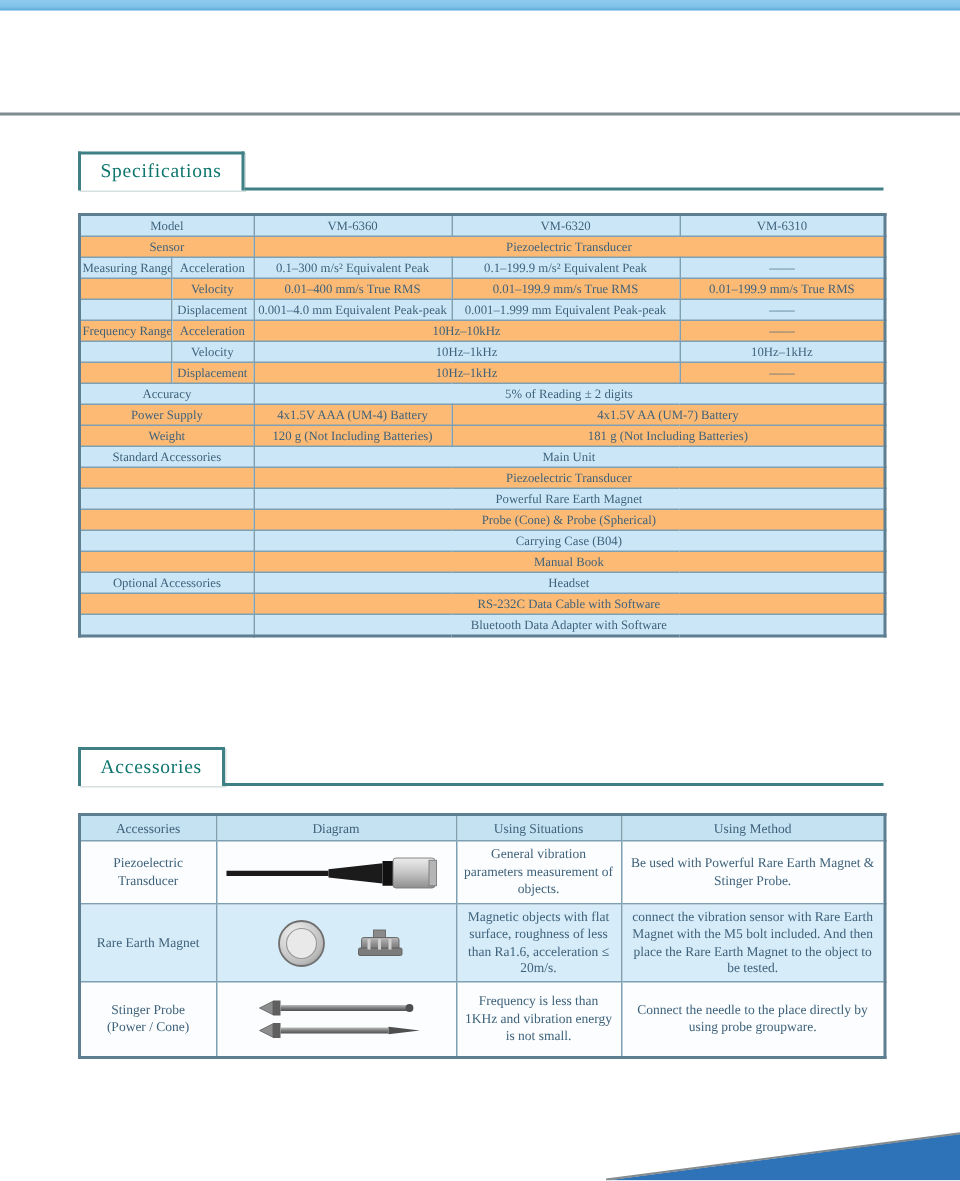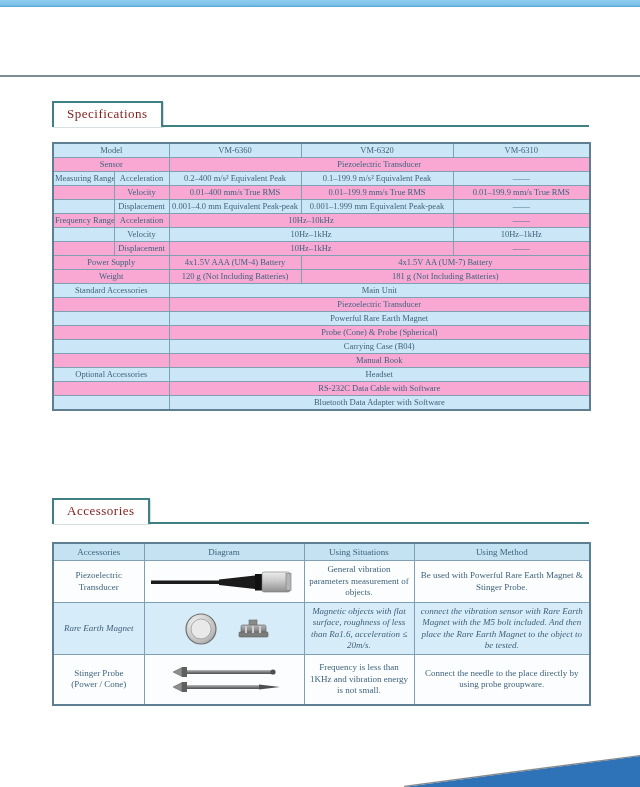--- a/index.html
+++ b/index.html
@@ -17,36 +17,36 @@
     background:#7e8c91;
   }
   
   .tab-row{
     position:absolute;left:52px;width:537px;
     display:flex;align-items:flex-end;
   }
   .tab{
     border:2px solid #3f8084;border-bottom:none;
     padding:3px 13px 5px 13px;
-    color:#7f1d1d;font-size:13px;letter-spacing:0.5px;
+    color:#0f766e;font-size:13px;letter-spacing:0.5px;
     background:#ffffff;box-shadow:1px 1px 0 rgba(90,130,135,.25);
   }
   .tab-line{flex:1;border-bottom:2px solid #3f8084;height:0;}
   
   table{border-collapse:collapse;table-layout:fixed;position:absolute;left:52px;background:#fbfdfe;}
   td,th{border:1px solid #7fa0b2;text-align:center;vertical-align:middle;
     color:#3f627b;overflow:hidden;}
   .spec-table{top:142px;width:537px;border:2px solid #5e7f91;font-size:8.5px;}
   .spec-table td{height:13px;line-height:11px;padding:0 1px;white-space:nowrap;}
   tr.zebra td, .acc-table thead th{background:#cbe7f7;}
-  tr.plain td{background:#f9a8d4;}
+  tr.plain td{background:#fdba74;}
   .acc-table{top:542px;width:537px;border:2px solid #5e7f91;font-size:9px;}
   .acc-table thead th{height:14px;font-weight:normal;background:#c5e2f2;}
   .acc-table td{padding:2px 4px;line-height:11.5px;}
-  .acc-table tr.acc-zebra td{background:#d7ecf9;font-style:italic;}
+  .acc-table tr.acc-zebra td{background:#d7ecf9;}
   .diagram-cell svg{display:block;margin:0 auto;}
   .acc-name{line-height:12px;}
   
   .wedge{position:absolute;right:0;bottom:0;width:236px;height:36px;}
 </style>
 </head>
 <body>
 
 <div class="top-bar"></div>
 <div class="page-rule"></div>
@@ -71,21 +71,21 @@
         <td colspan="1">VM-6320</td>
         <td colspan="1">VM-6310</td>
       </tr>
       <tr class="plain">
         <td colspan="2">Sensor</td>
         <td colspan="3">Piezoelectric Transducer</td>
       </tr>
       <tr class="zebra">
         <td colspan="1">Measuring Range</td>
         <td colspan="1">Acceleration</td>
-        <td colspan="1">0.2–400 m/s² Equivalent Peak</td>
+        <td colspan="1">0.1–300 m/s² Equivalent Peak</td>
         <td colspan="1">0.1–199.9 m/s² Equivalent Peak</td>
         <td colspan="1">——</td>
       </tr>
       <tr class="plain">
         <td colspan="1"></td>
         <td colspan="1">Velocity</td>
         <td colspan="1">0.01–400 mm/s True RMS</td>
         <td colspan="1">0.01–199.9 mm/s True RMS</td>
         <td colspan="1">0.01–199.9 mm/s True RMS</td>
       </tr>
@@ -106,20 +106,24 @@
         <td colspan="1"></td>
         <td colspan="1">Velocity</td>
         <td colspan="2">10Hz–1kHz</td>
         <td colspan="1">10Hz–1kHz</td>
       </tr>
       <tr class="plain">
         <td colspan="1"></td>
         <td colspan="1">Displacement</td>
         <td colspan="2">10Hz–1kHz</td>
         <td colspan="1">——</td>
+      </tr>
+      <tr class="zebra">
+        <td colspan="2">Accuracy</td>
+        <td colspan="3">5% of Reading ± 2 digits</td>
       </tr>
       <tr class="plain">
         <td colspan="2">Power Supply</td>
         <td colspan="1">4x1.5V AAA (UM-4) Battery</td>
         <td colspan="2">4x1.5V AA (UM-7) Battery</td>
       </tr>
       <tr class="plain">
         <td colspan="2">Weight</td>
         <td colspan="1">120 g (Not Including Batteries)</td>
         <td colspan="2">181 g (Not Including Batteries)</td>

